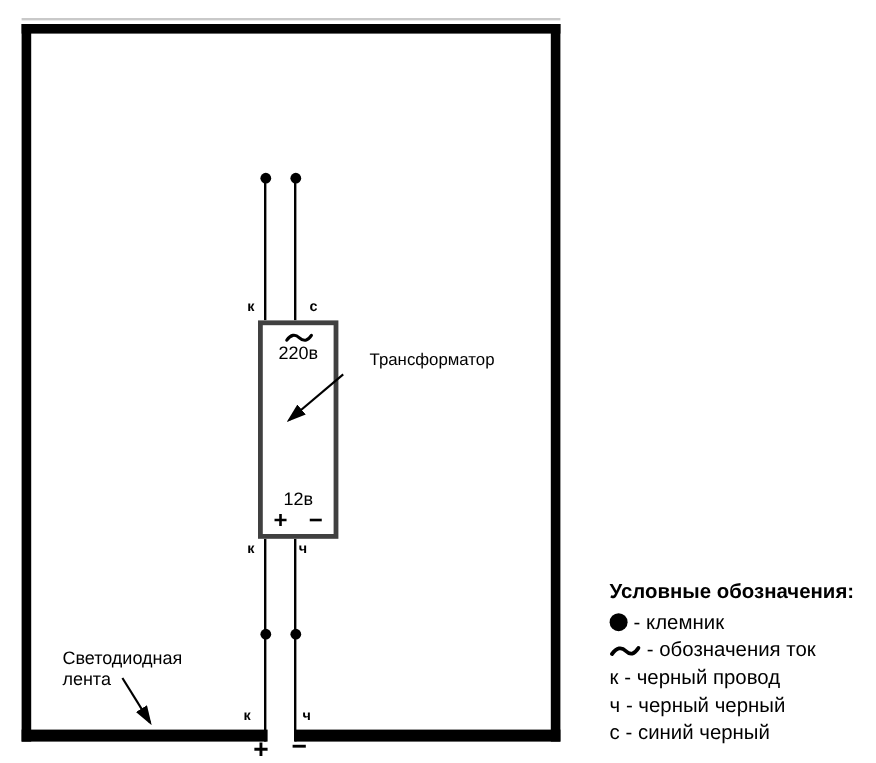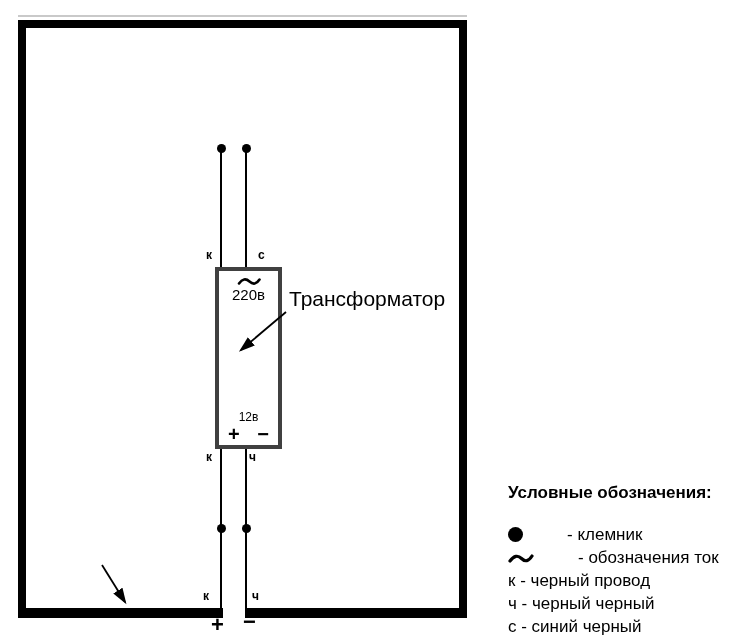--- a/index.html
+++ b/index.html
@@ -46,44 +46,44 @@
 
   
   #tbox {
     position:absolute; left:201px; top:267px; width:67px; height:182px;
     border:4px solid #404040; box-sizing:border-box; background:#fff;
     display:flex; flex-direction:column; align-items:center;margin-left:14px;
   }
   #tbox .tilde { margin-top:4px; }
   #tbox .v220 { font-size:15px; line-height:16px; margin-top:0; }
   #tbox .spacer { flex:1; }
-  #tbox .v12 { font-size:12px; line-height:16px; }
+  #tbox .v12 { font-size:15px; line-height:16px; }
   #tbox .pmrow {
     width:100%; box-sizing:border-box; padding:0 9px 2px 9px;
     display:flex; justify-content:space-between;
     font-size:20px; font-weight:bold; line-height:18px;
   }
 
   
-  #t-label { position:absolute; left:289px; top:291px; font-size:21px; line-height:16px; }
+  #t-label { position:absolute; left:308px; top:291px; font-size:14px; line-height:16px; }
   #led-label { position:absolute; left:52px; top:540px; font-size:15px; line-height:18px; }
 
   .arrow-svg { position:absolute; overflow:visible; }
   #arrow-transformer { left:230px; top:304px; }
   #arrow-led { left:94px; top:558px; }
 
   
   .pm { position:absolute; font-weight:bold; font-size:22px; line-height:20px; }
   #pm-plus  { left:211px; top:615px; }
   #pm-minus { left:243px; top:612px; }
 
   
   #legend { position:absolute; left:508px; top:483px; width:215px; }
-  #legend .title { font-weight:bold; font-size:17px; line-height:20px; margin-bottom:20px; }
-  #legend .row { display:flex; align-items:center; height:23px; font-size:17px;gap:39px; }
+  #legend .title { font-weight:bold; font-size:17px; line-height:20px; margin-bottom:4px; }
+  #legend .row { display:flex; align-items:center; height:23px; font-size:17px; }
   #legend .row .sym { display:inline-flex; align-items:center; margin-right:5px; }
   #legend .ldot { width:15px; height:15px; border-radius:50%; background:#000; display:inline-block; }
   #legend .txt { white-space:nowrap; }
 </style>
 </head>
 <body>
 
 <div id="canvas">
 
   <div id="frame"></div>
@@ -123,20 +123,24 @@
   <div id="t-label">Трансформатор</div>
   <svg id="arrow-transformer" class="arrow-svg" width="64" height="56" viewBox="0 0 64 56">
     <defs>
       <marker id="ah1" markerWidth="10" markerHeight="8" refX="7.5" refY="3" orient="auto" markerUnits="strokeWidth">
         <path d="M0,0 L9,3 L0,6 z" fill="#000"></path>
       </marker>
     </defs>
     <line x1="56" y1="8" x2="11" y2="46" stroke="#000" stroke-width="1.8" marker-end="url(#ah1)"></line>
   </svg>
 
+  <div id="led-label">
+    <div>Светодиодная</div>
+    <div>лента</div>
+  </div>
   <svg id="arrow-led" class="arrow-svg" width="44" height="52" viewBox="0 0 44 52">
     <defs>
       <marker id="ah2" markerWidth="10" markerHeight="8" refX="7.5" refY="3" orient="auto" markerUnits="strokeWidth">
         <path d="M0,0 L9,3 L0,6 z" fill="#000"></path>
       </marker>
     </defs>
     <line x1="8" y1="7" x2="31" y2="44" stroke="#000" stroke-width="1.8" marker-end="url(#ah2)"></line>
   </svg>
 
   <span id="pm-plus" class="pm">+</span>

